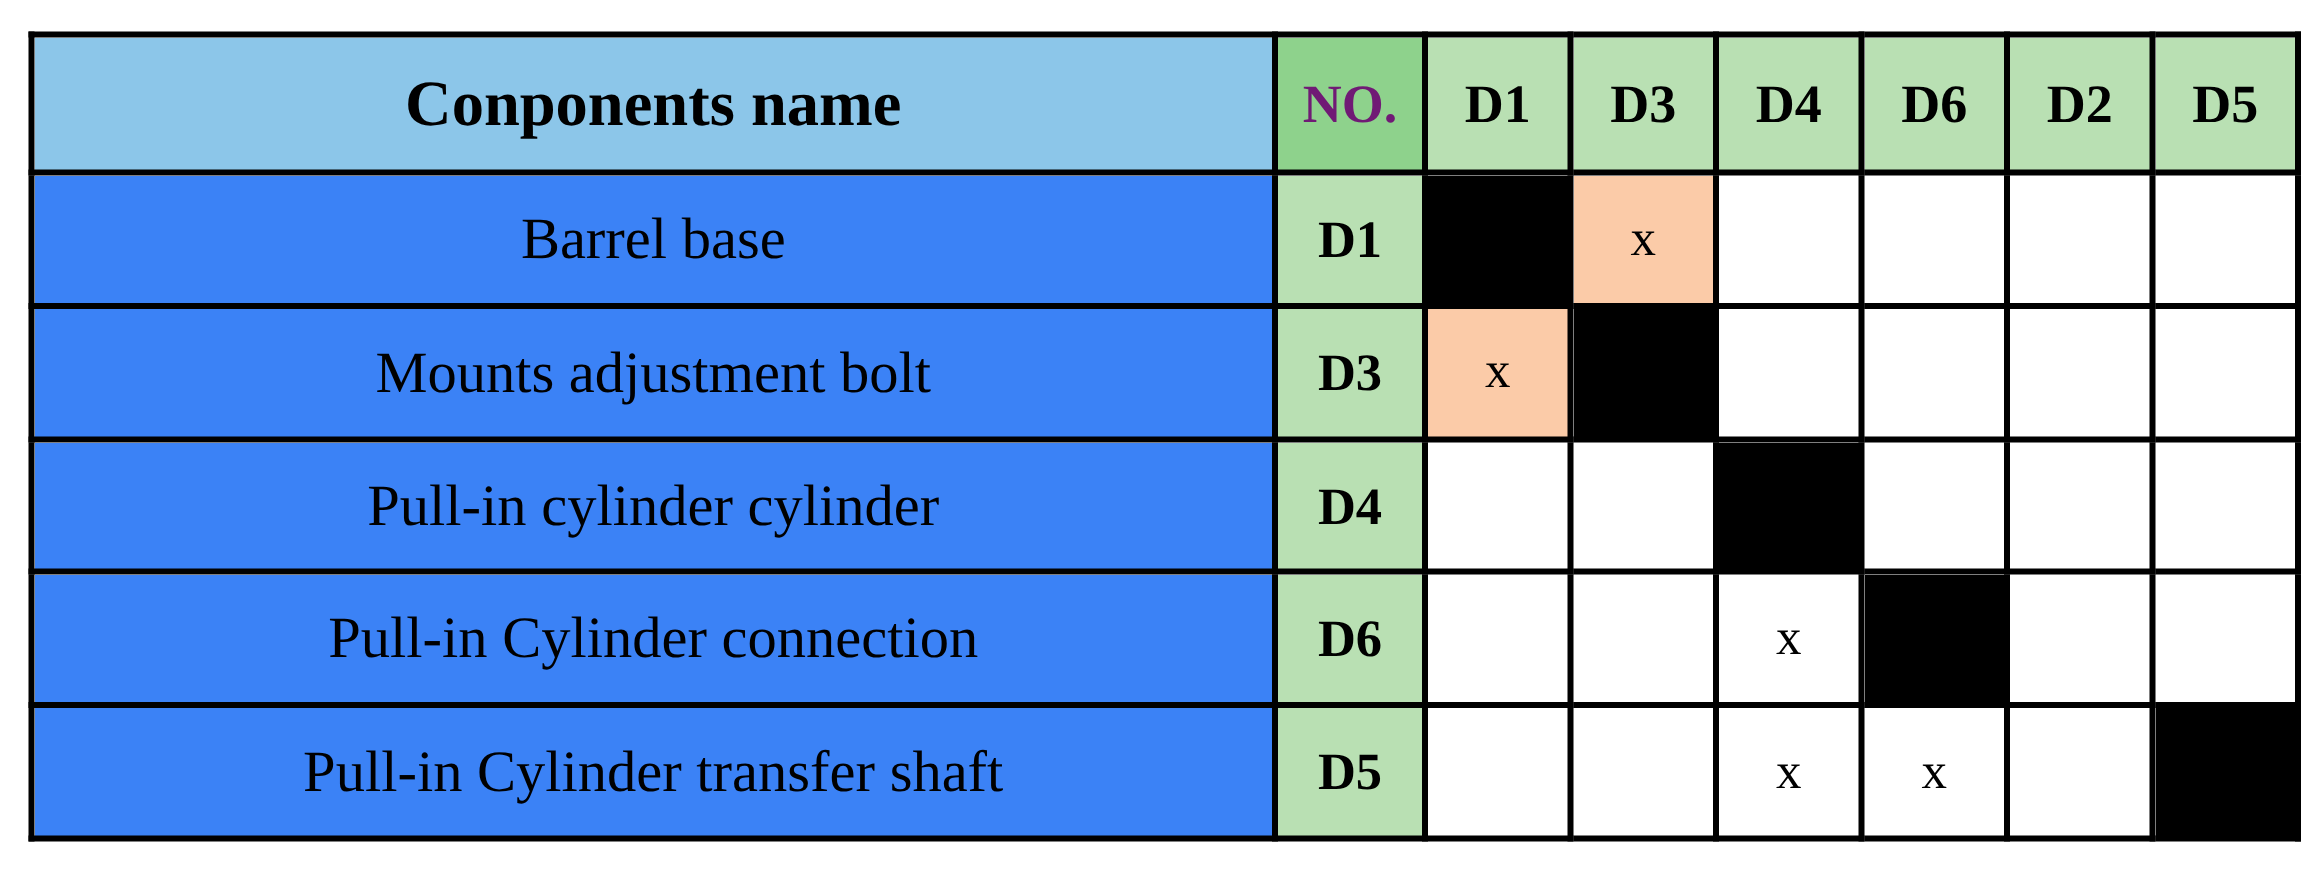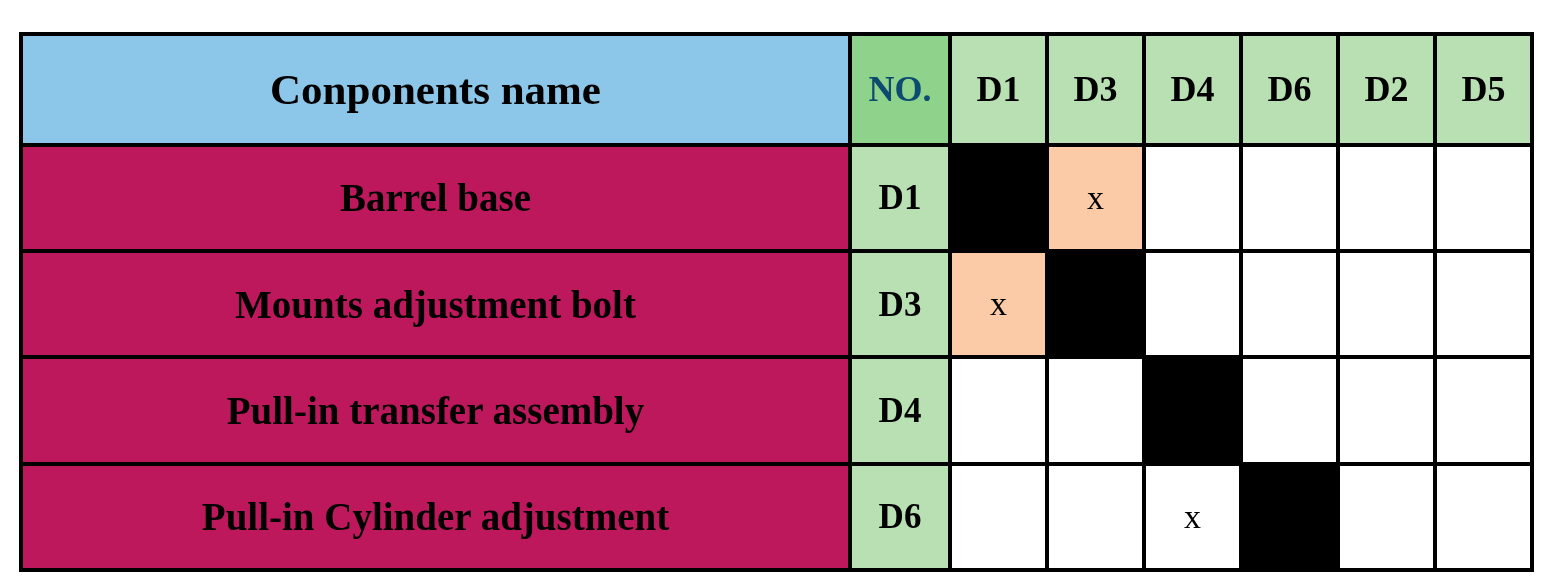--- a/index.html
+++ b/index.html
@@ -11,21 +11,21 @@
   body {
     width: 1547px;
     height: 584px;
     overflow: hidden;
     font-family: "Liberation Serif", "DejaVu Serif", serif;
   }
 
   #matrix-wrap {
     position: absolute;
     left: 19px;
-    top: 32px;
+    top: 21px;
     width: 1511px;
     height: 428px;
   }
 
   table.dsm {
     border-collapse: collapse;
     table-layout: fixed;
     width: 1511px;
     height: 540px;
     background: #ffffff;
@@ -57,36 +57,36 @@
     padding-left: 12px;
     font-size: 43px;
     font-weight: bold;
     color: #000000;
     letter-spacing: 0px;
   }
   td.no-head {
     background: #8ED28C;
     font-size: 36px;
     font-weight: bold;
-    color: #0c4a6e;
+    color: #701a75;
   }
   td.col-head {
     background: #B9E0B3;
     font-size: 36px;
     font-weight: bold;
     color: #000000;
   }
 
   
   td.name-cell {
-    background: #be185d;
+    background: #3b82f6;
     text-align: left;
     padding-left: 10px;
     font-size: 39px;
-    font-weight: bold;
+    font-weight: normal;
     color: #000000;
     white-space: nowrap;
   }
   td.row-code {
     background: #B9E0B3;
     font-size: 35px;
     font-weight: bold;
     color: #000000;
   }
   td.cell {
@@ -143,34 +143,44 @@
           <td class="name-cell">Mounts adjustment bolt</td>
           <td class="row-code">D3</td>
           <td class="cell mark-hl">x</td>
           <td class="cell diag"></td>
           <td class="cell"></td>
           <td class="cell"></td>
           <td class="cell"></td>
           <td class="cell"></td>
         </tr>
         <tr class="r">
-          <td class="name-cell">Pull-in transfer assembly</td>
+          <td class="name-cell">Pull-in cylinder cylinder</td>
           <td class="row-code">D4</td>
           <td class="cell"></td>
           <td class="cell"></td>
           <td class="cell diag"></td>
           <td class="cell"></td>
           <td class="cell"></td>
           <td class="cell"></td>
         </tr>
         <tr class="r">
-          <td class="name-cell">Pull-in Cylinder adjustment</td>
+          <td class="name-cell">Pull-in Cylinder connection</td>
           <td class="row-code">D6</td>
           <td class="cell"></td>
           <td class="cell"></td>
           <td class="cell">x</td>
           <td class="cell diag"></td>
           <td class="cell"></td>
           <td class="cell"></td>
         </tr>
+        <tr class="r">
+          <td class="name-cell">Pull-in Cylinder transfer shaft</td>
+          <td class="row-code">D5</td>
+          <td class="cell"></td>
+          <td class="cell"></td>
+          <td class="cell">x</td>
+          <td class="cell">x</td>
+          <td class="cell"></td>
+          <td class="cell diag"></td>
+        </tr>
       </tbody>
   </table>
 </div>
 
 </body></html>

